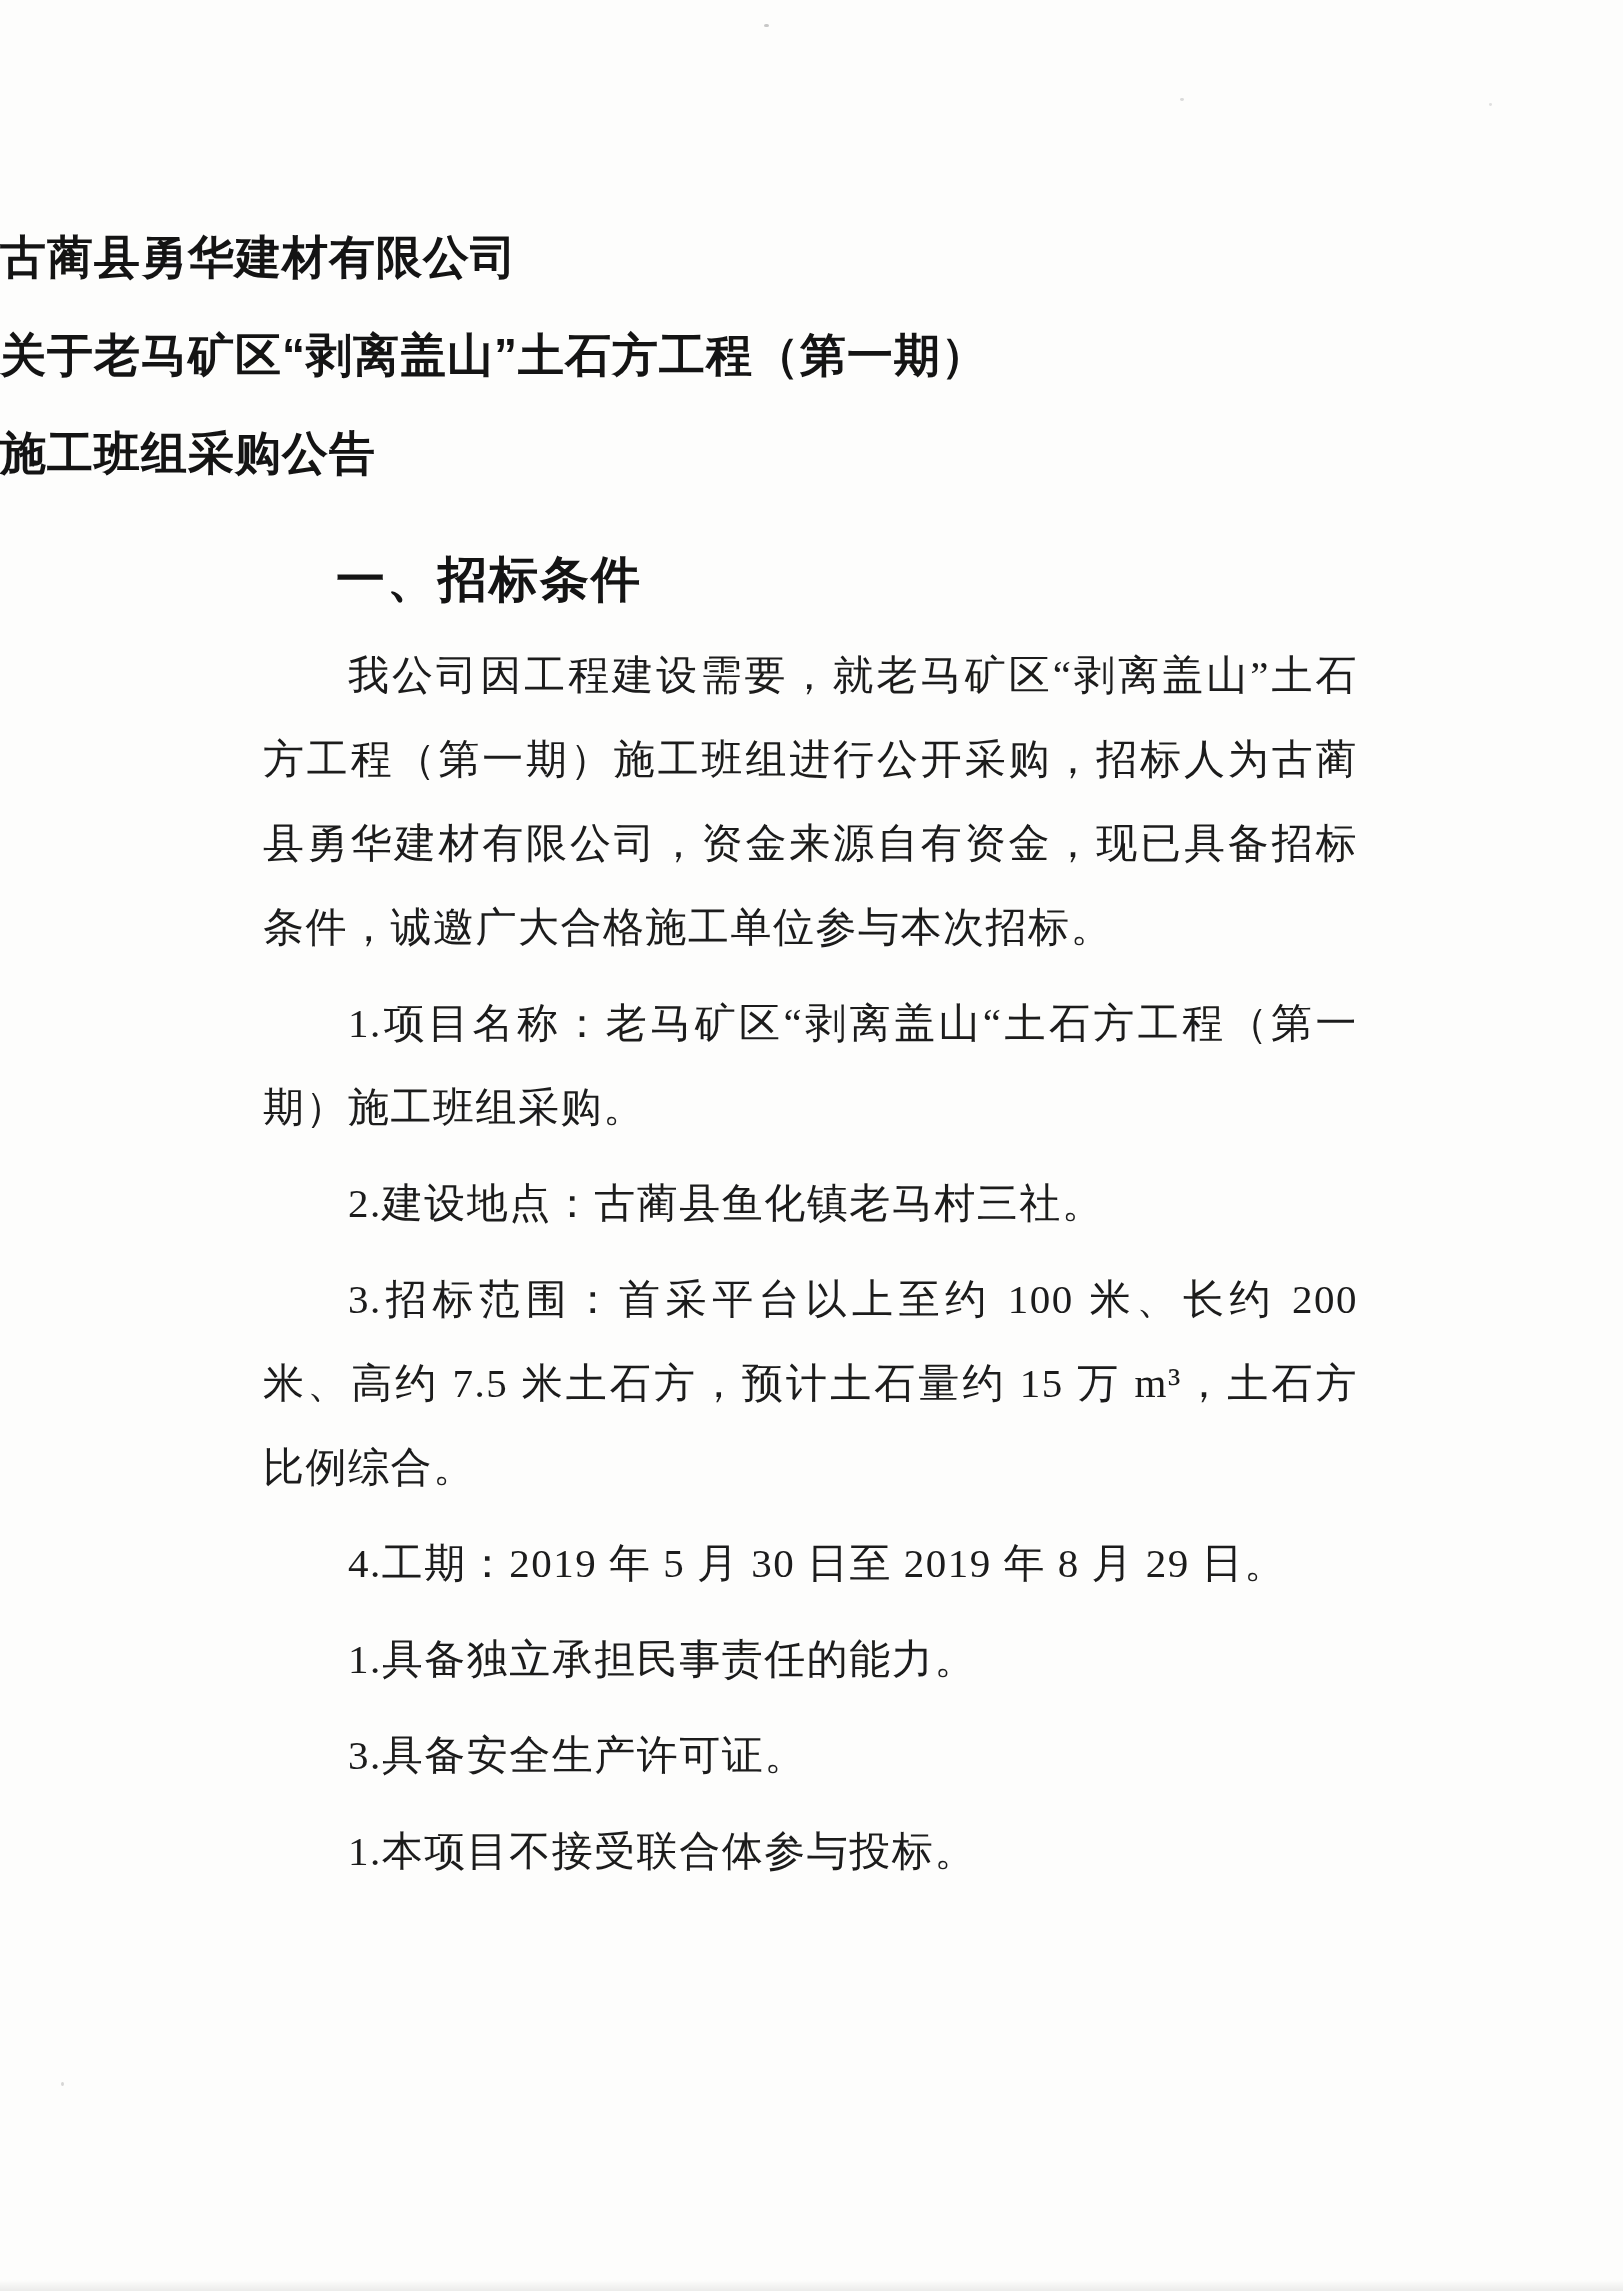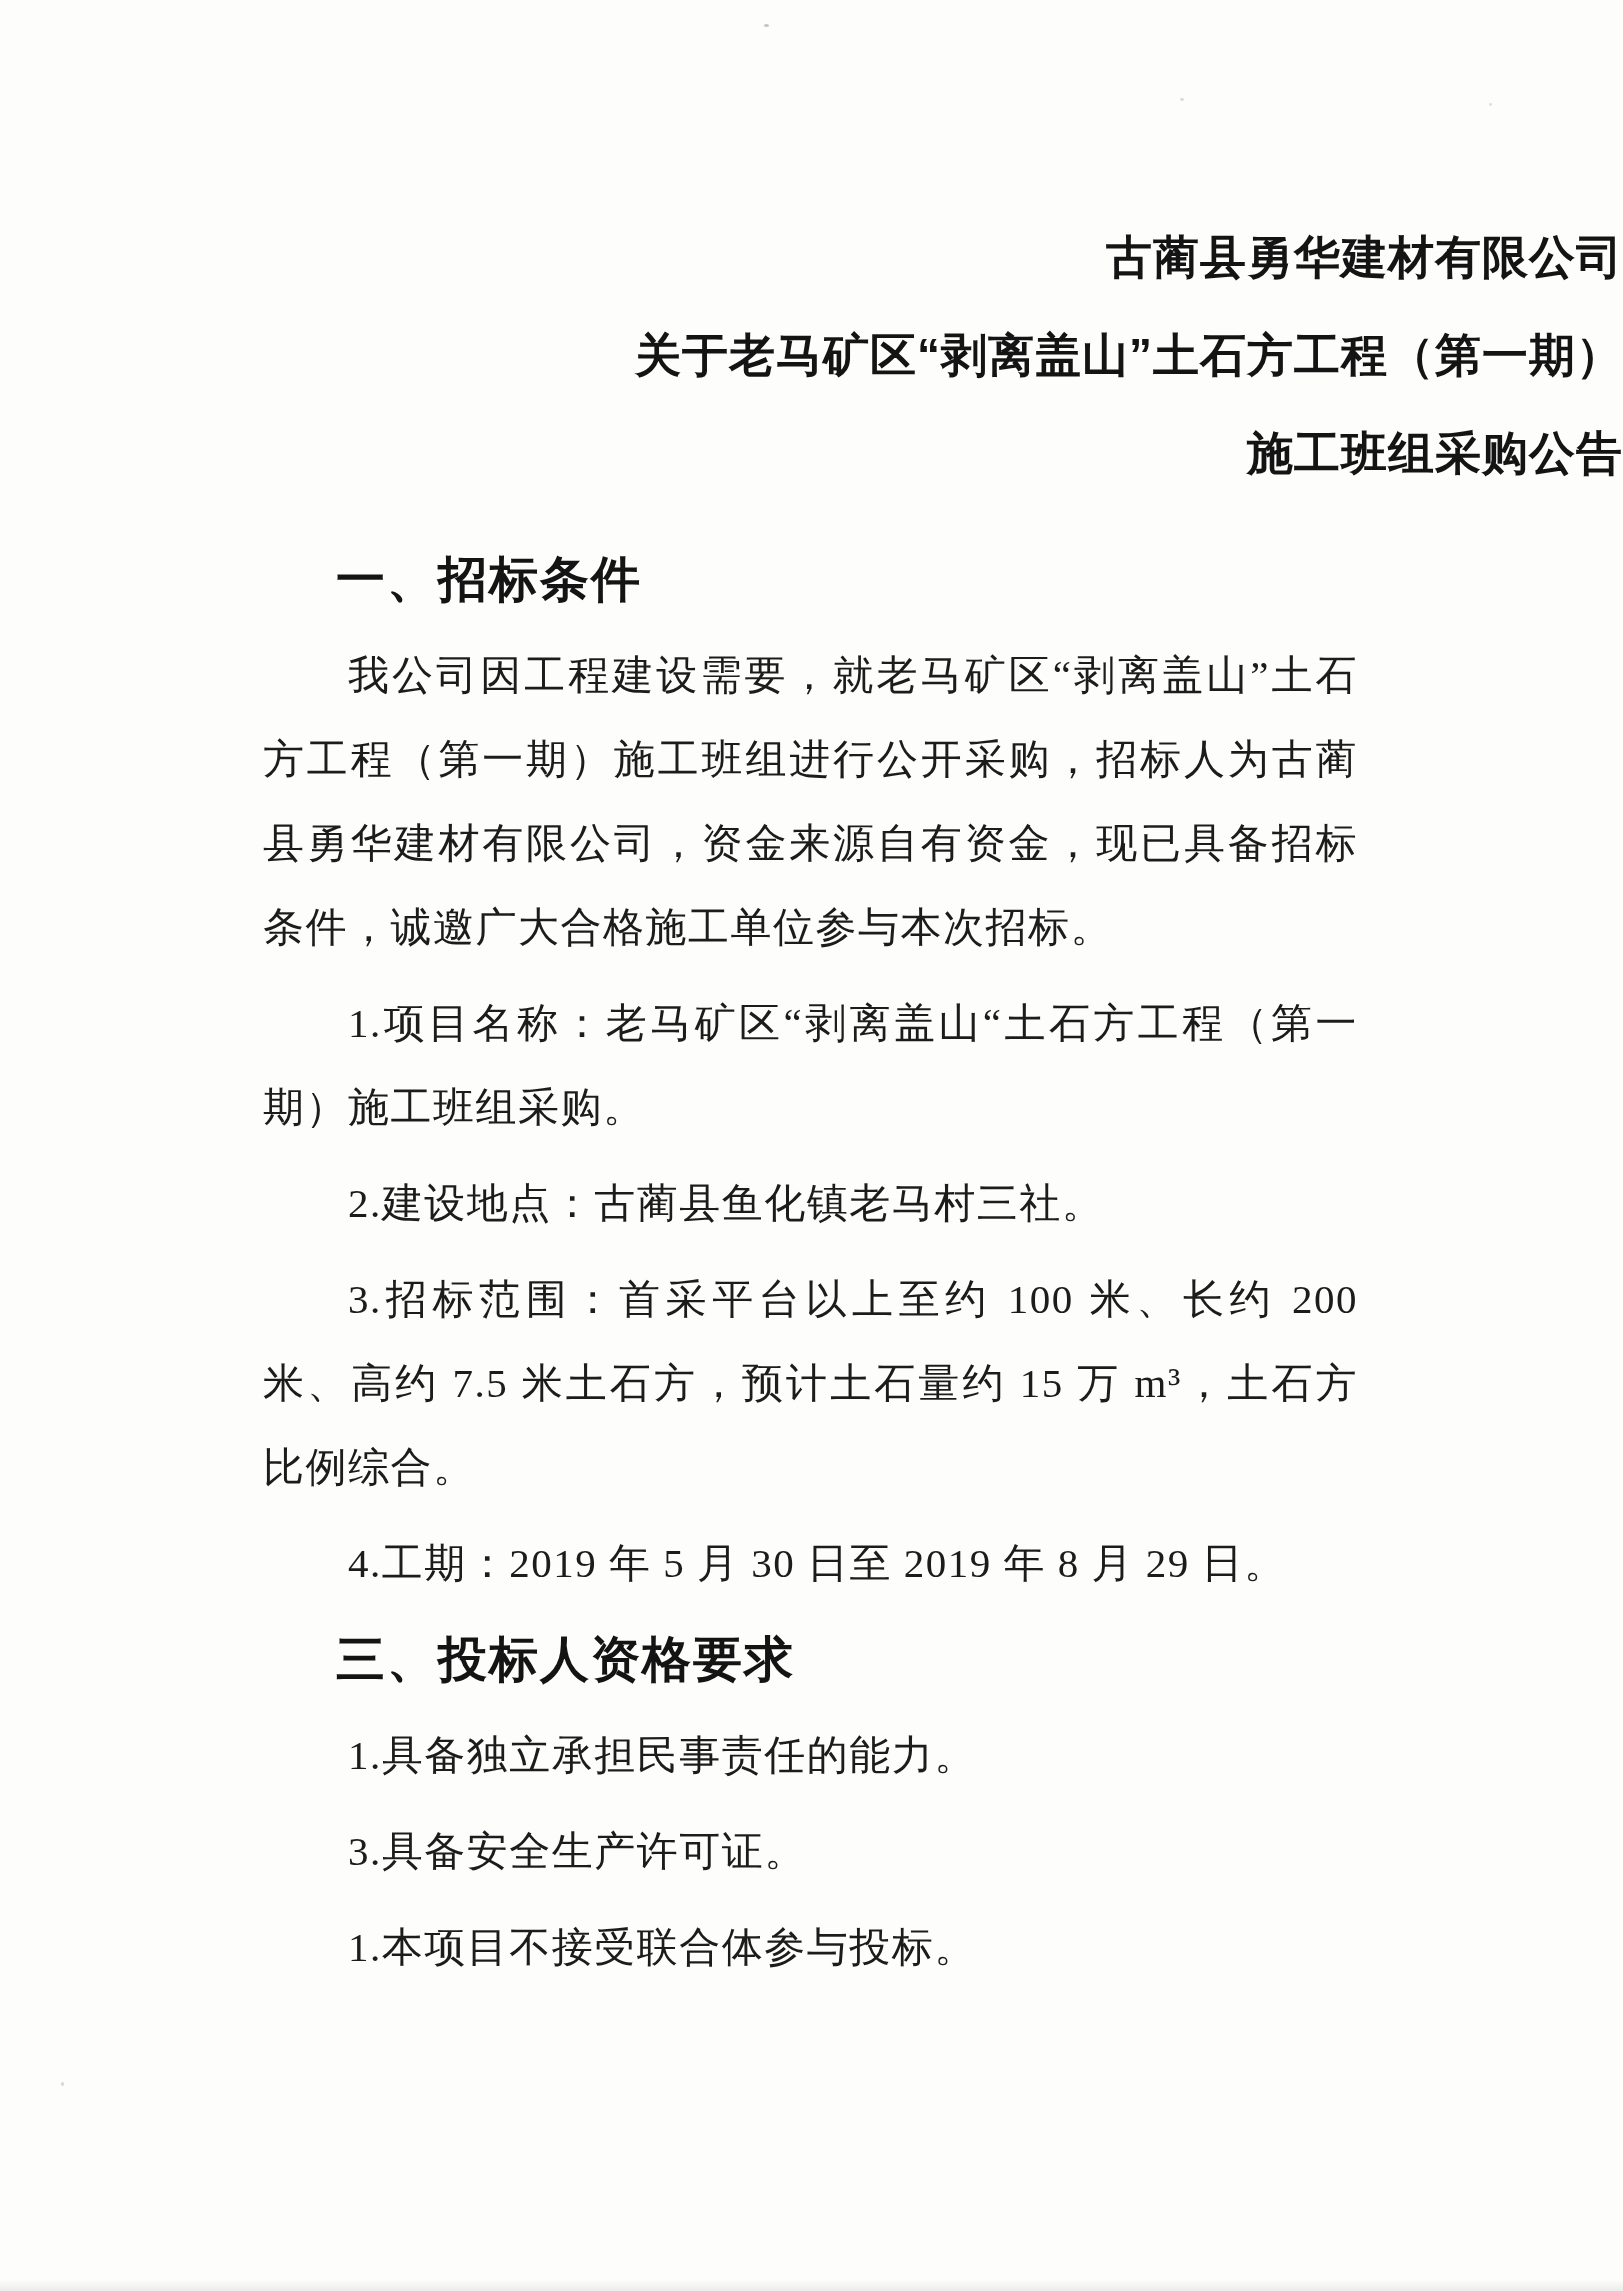--- a/index.html
+++ b/index.html
@@ -31,21 +31,21 @@
     left: 0; right: 0; bottom: 0;
     height: 11.8px;
     background: linear-gradient(to bottom, rgba(0,0,0,0), rgba(0,0,0,0.08));
   }
 
   .title-block {
     position: absolute;
     top: 208px;
     left: 0;
     width: 100%;
-    text-align: right;
+    text-align: left;
     font-family: "Liberation Sans", sans-serif;
     font-weight: 700;
     font-size: 46px;
     line-height: 98px;
     letter-spacing: 1px;
     color: #141414;
   }
 
   .doc-body {
     position: absolute;
@@ -91,21 +91,20 @@
     <div class="title-line">施工班组采购公告</div>
   </header>
 
   <main class="doc-body" id="doc-body">
       <h2 class="section-heading">一、招标条件</h2>
       <p class="para">我公司因工程建设需要，就老马矿区“剥离盖山”土石方工程（第一期）施工班组进行公开采购，招标人为古蔺县勇华建材有限公司，资金来源自有资金，现已具备招标条件，诚邀广大合格施工单位参与本次招标。</p>
       <p class="para">1.项目名称：老马矿区“剥离盖山“土石方工程（第一期）施工班组采购。</p>
       <p class="para">2.建设地点：古蔺县鱼化镇老马村三社。</p>
       <p class="para">3.招标范围：首采平台以上至约 100 米、长约 200 米、高约 7.5 米土石方，预计土石量约 15 万 m³，土石方比例综合。</p>
       <p class="para">4.工期：2019 年 5 月 30 日至 2019 年 8 月 29 日。</p>
-      <h2 class="section-heading">三、投标人资格要求</h2>
       <p class="para">1.具备独立承担民事责任的能力。</p>
       <p class="para">3.具备安全生产许可证。</p>
       <p class="para">1.本项目不接受联合体参与投标。</p>
     </main>
 
   <div class="page-bottom-edge"></div>
 </div>
 
 
 </body></html>

